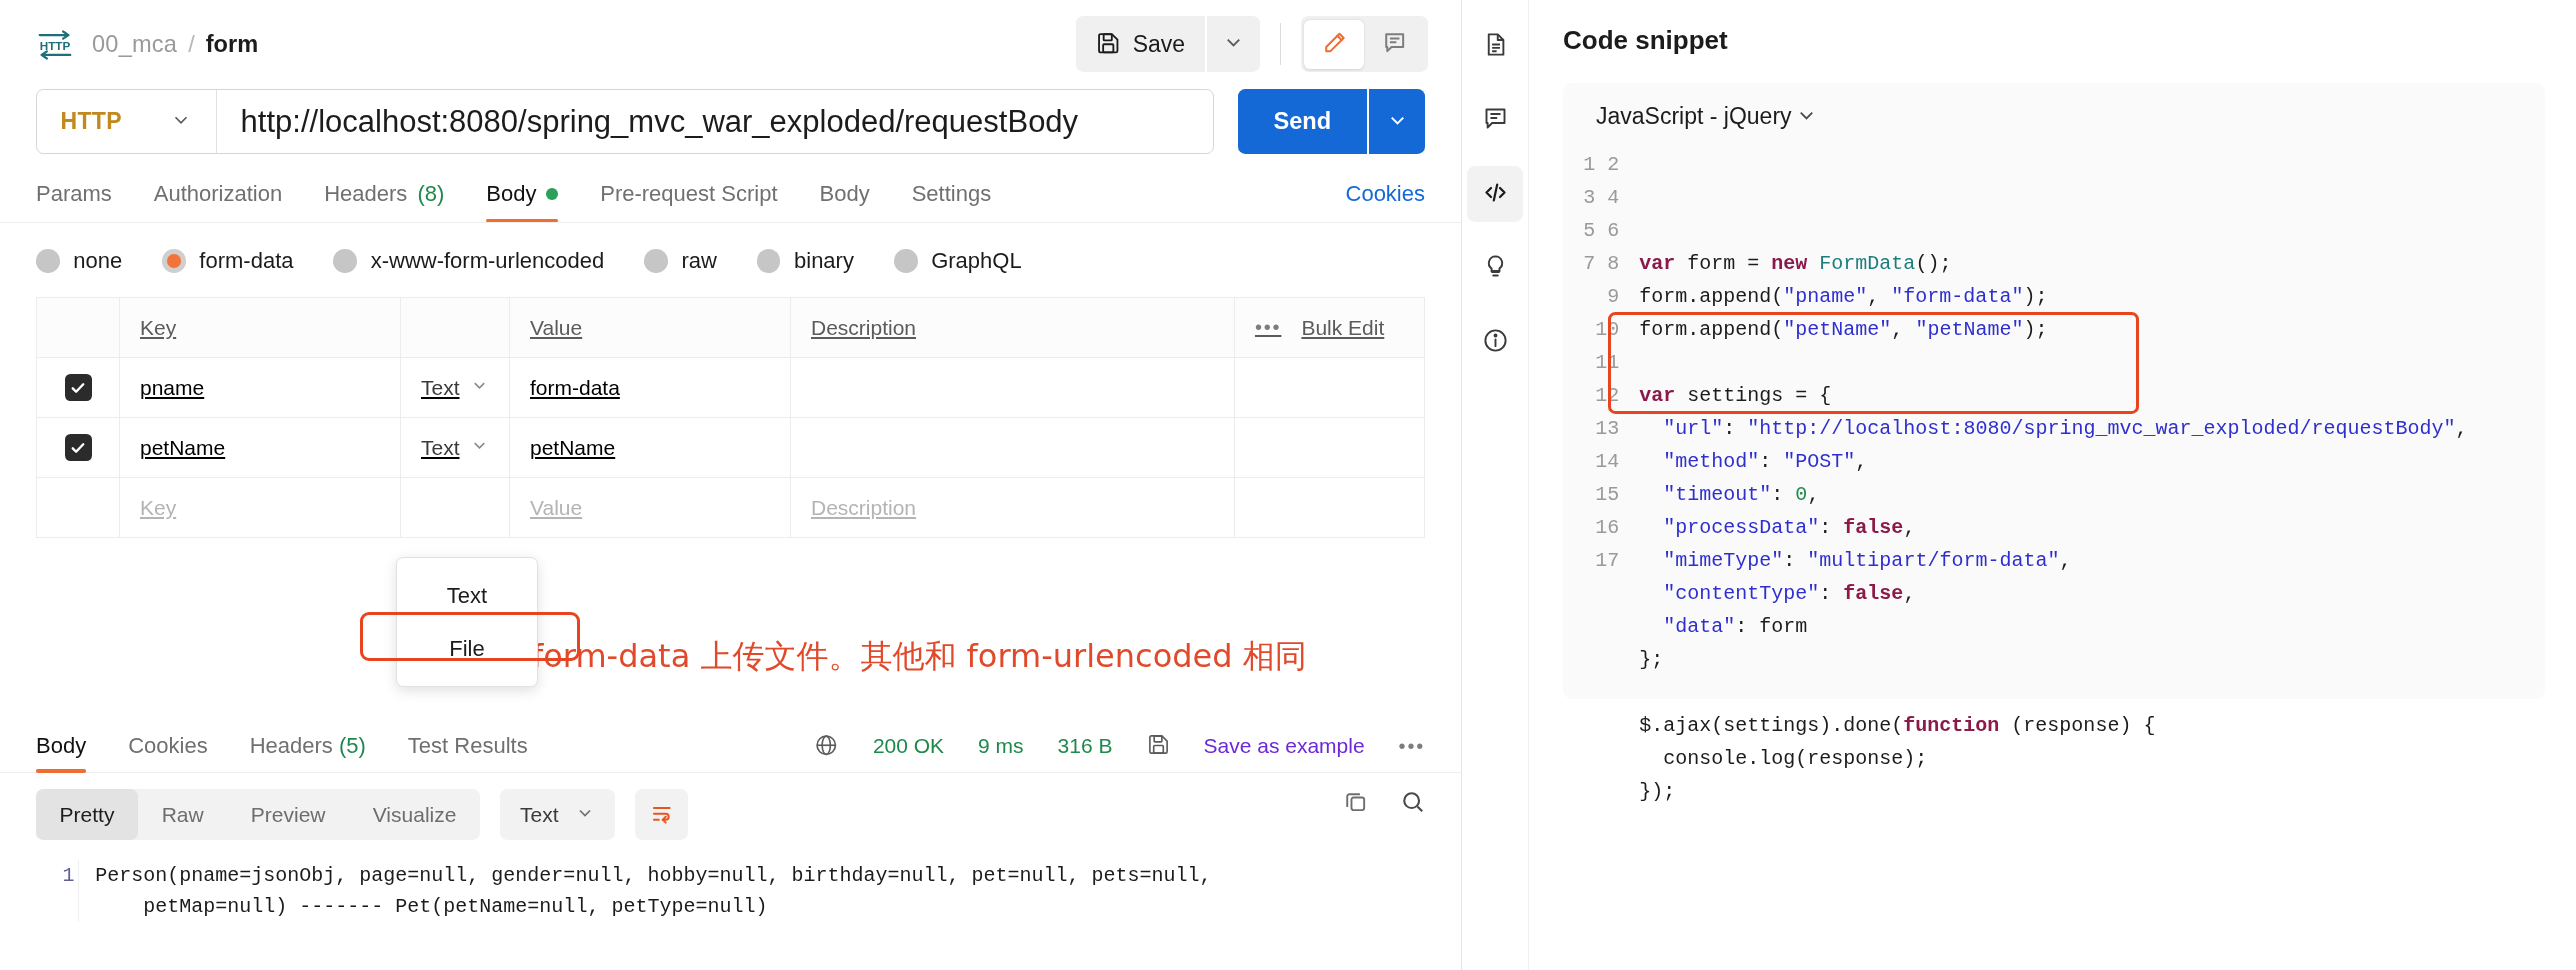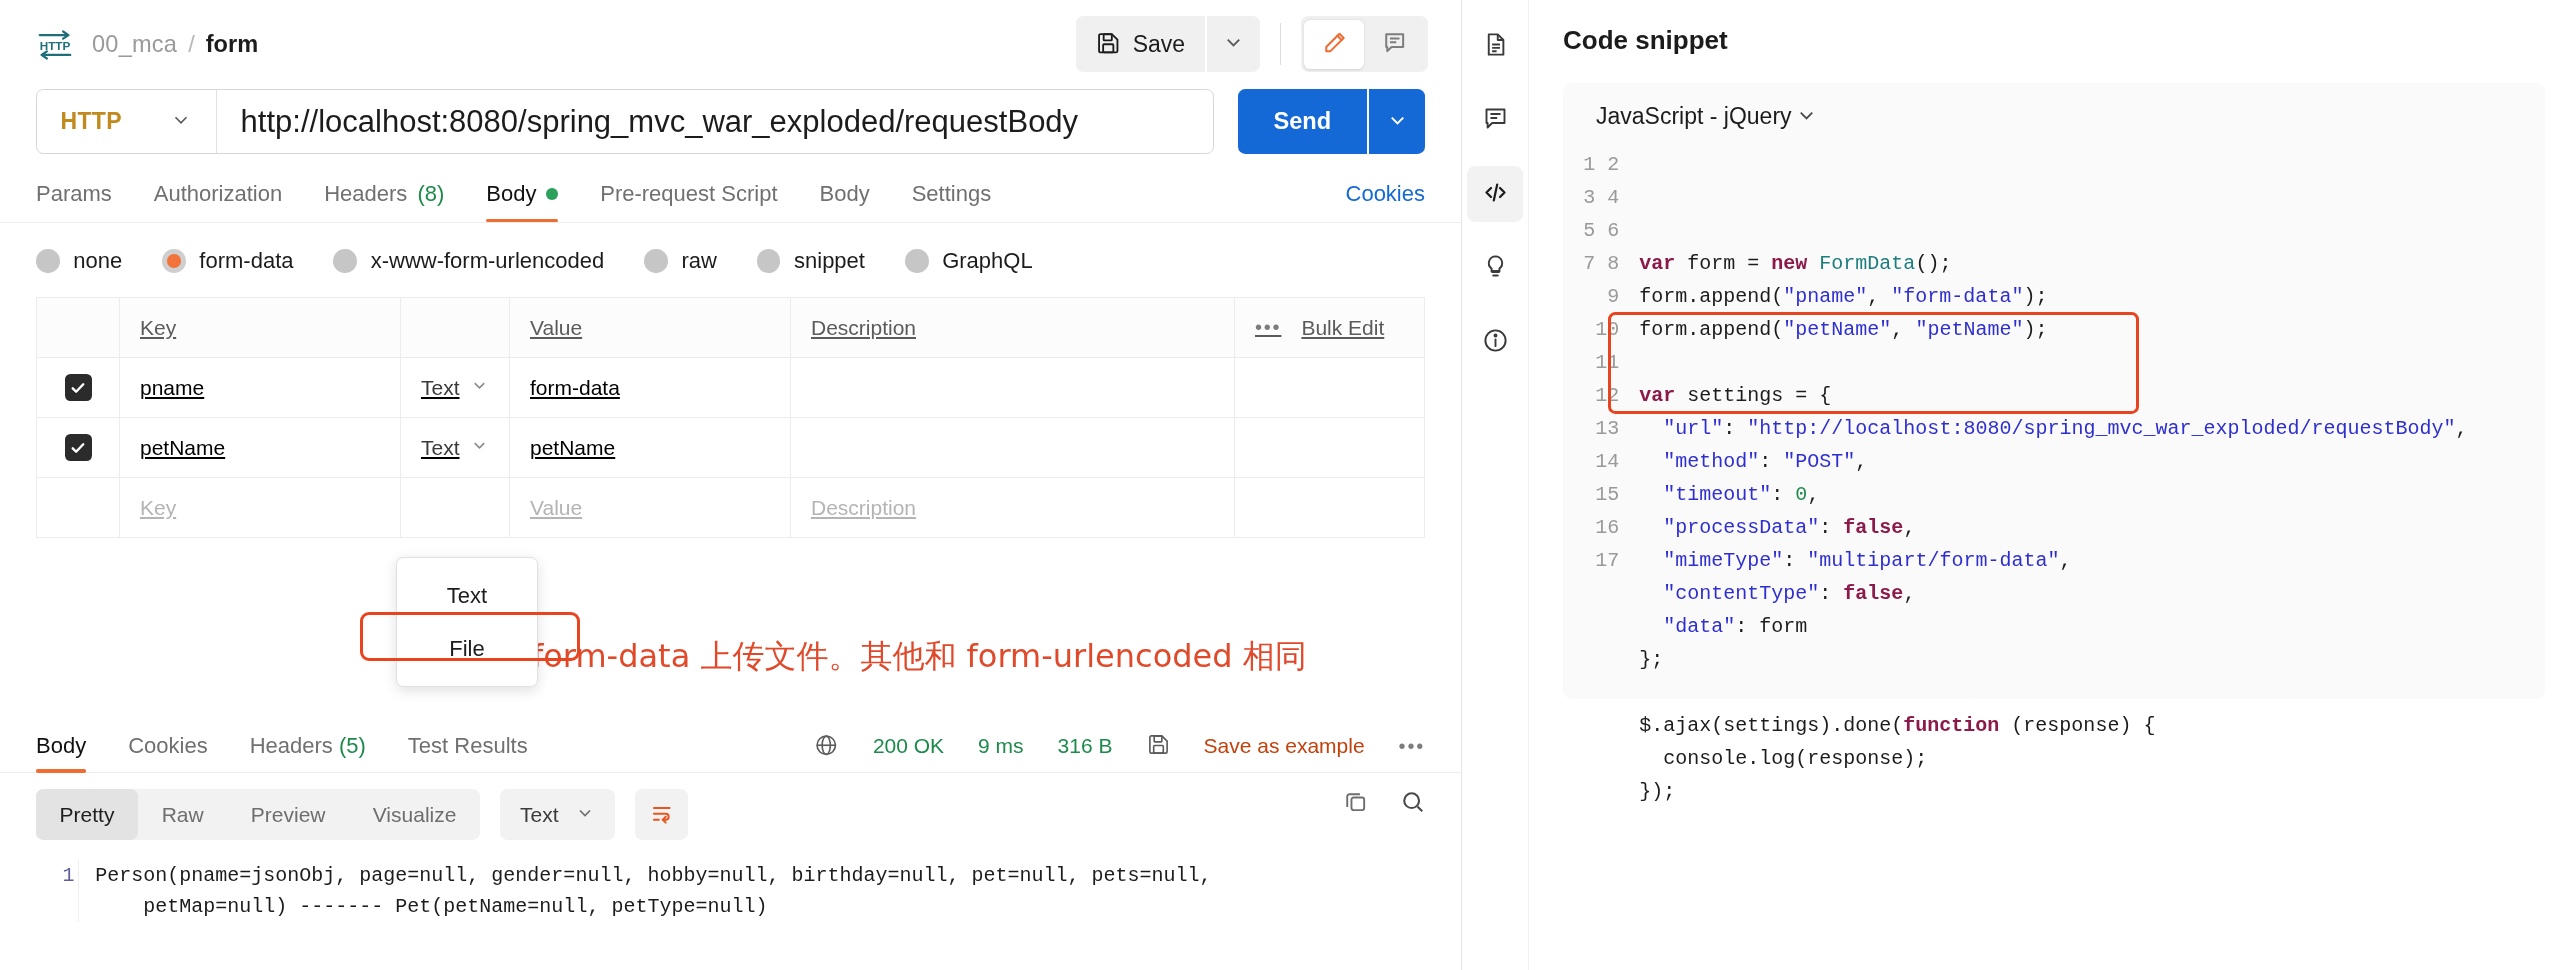--- a/index.html
+++ b/index.html
@@ -186,21 +186,21 @@
   .resp-tab.active { color: #111; }
   .resp-tab.active::after {
     content: ""; position: absolute; left: 0; right: 0; bottom: -0.9px;
     height: 3.6px; background: #ef6c33; border-radius: 1.8px;
   }
   .resp-meta {
     position: absolute; right: 36px; bottom: 11.8px;
     display: flex; align-items: center; gap: 34px;
   }
   .meta-green { font-size: 21px; color: #1d8a4c; }
-  .meta-gray  { font-size: 21px; color: #c2410c; }
+  .meta-gray  { font-size: 21px; color: #6d28d9; }
 
   .fmt-row { display: flex; align-items: center; padding: 16.3px 36px 0 36px; position: relative; }
   .seg {
     display: flex; align-items: center; background: #f2f2f2; border-radius: 7.3px; height: 51px;
   }
   .seg-item {
     font-size: 21px; color: #6e6e6e; padding: 0 23.6px; height: 51px;
     display: flex; align-items: center; cursor: pointer; border-radius: 7.3px;
   }
   .seg-item.active { background: #e3e3e3; color: #1c1c1c; }
@@ -398,21 +398,21 @@
       <div class="radio-item">
         <span class="radio-c"></span>
         <span class="radio-lb">x-www-form-urlencoded</span>
       </div>
       <div class="radio-item">
         <span class="radio-c"></span>
         <span class="radio-lb">raw</span>
       </div>
       <div class="radio-item">
         <span class="radio-c"></span>
-        <span class="radio-lb">snippet</span>
+        <span class="radio-lb">binary</span>
       </div>
       <div class="radio-item">
         <span class="radio-c"></span>
         <span class="radio-lb">GraphQL</span>
       </div>
     </div>
 
     <div class="tbl-wrap">
       <table class="kv">
         <colgroup>

